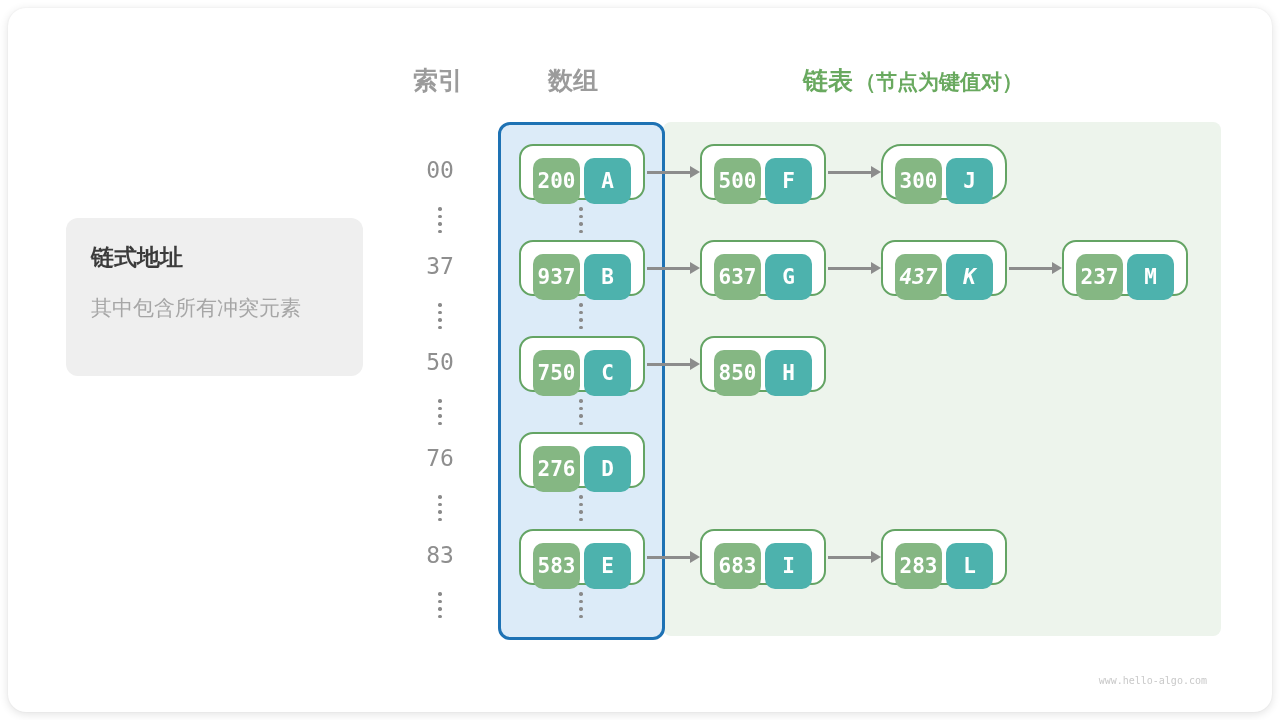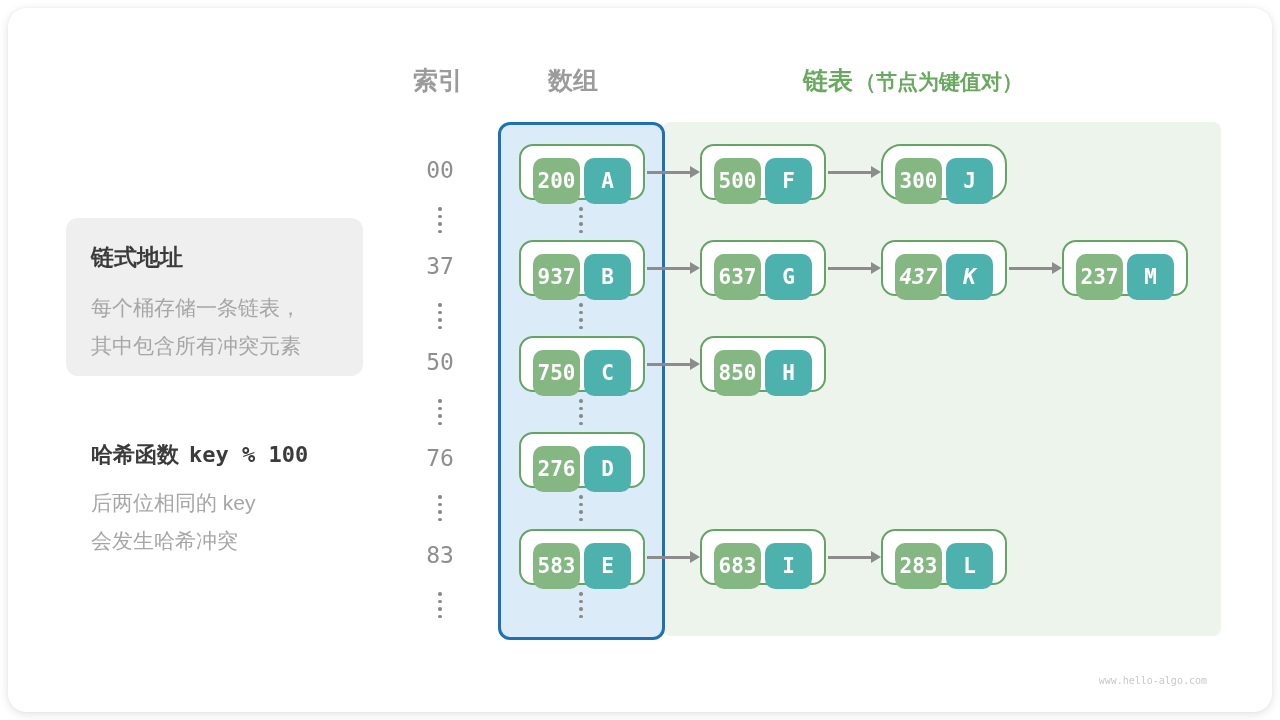--- a/index.html
+++ b/index.html
@@ -209,25 +209,19 @@
         <div class="dots" style="left: 569px; top: 584px;">
           <span class="dot"></span>
           <span class="dot"></span>
           <span class="dot"></span>
           <span class="dot"></span>
         </div>
       </div>
 
     <div class="note-box">
       <div class="note-title">链式地址</div>
-      <div class="note-line">每个桶存储一条链表，</div>
       <div class="note-line">其中包含所有冲突元素</div>
     </div>
 
-    <div class="hash-note">
-      <div class="hash-title"><span>哈希函数</span><span class="code">key % 100</span></div>
-      <div class="note-line">后两位相同的 key</div>
-      <div class="note-line">会发生哈希冲突</div>
-    </div>
 
     <div class="watermark">www.hello-algo.com</div>
   </div>
 </div>
 
 </body></html>

